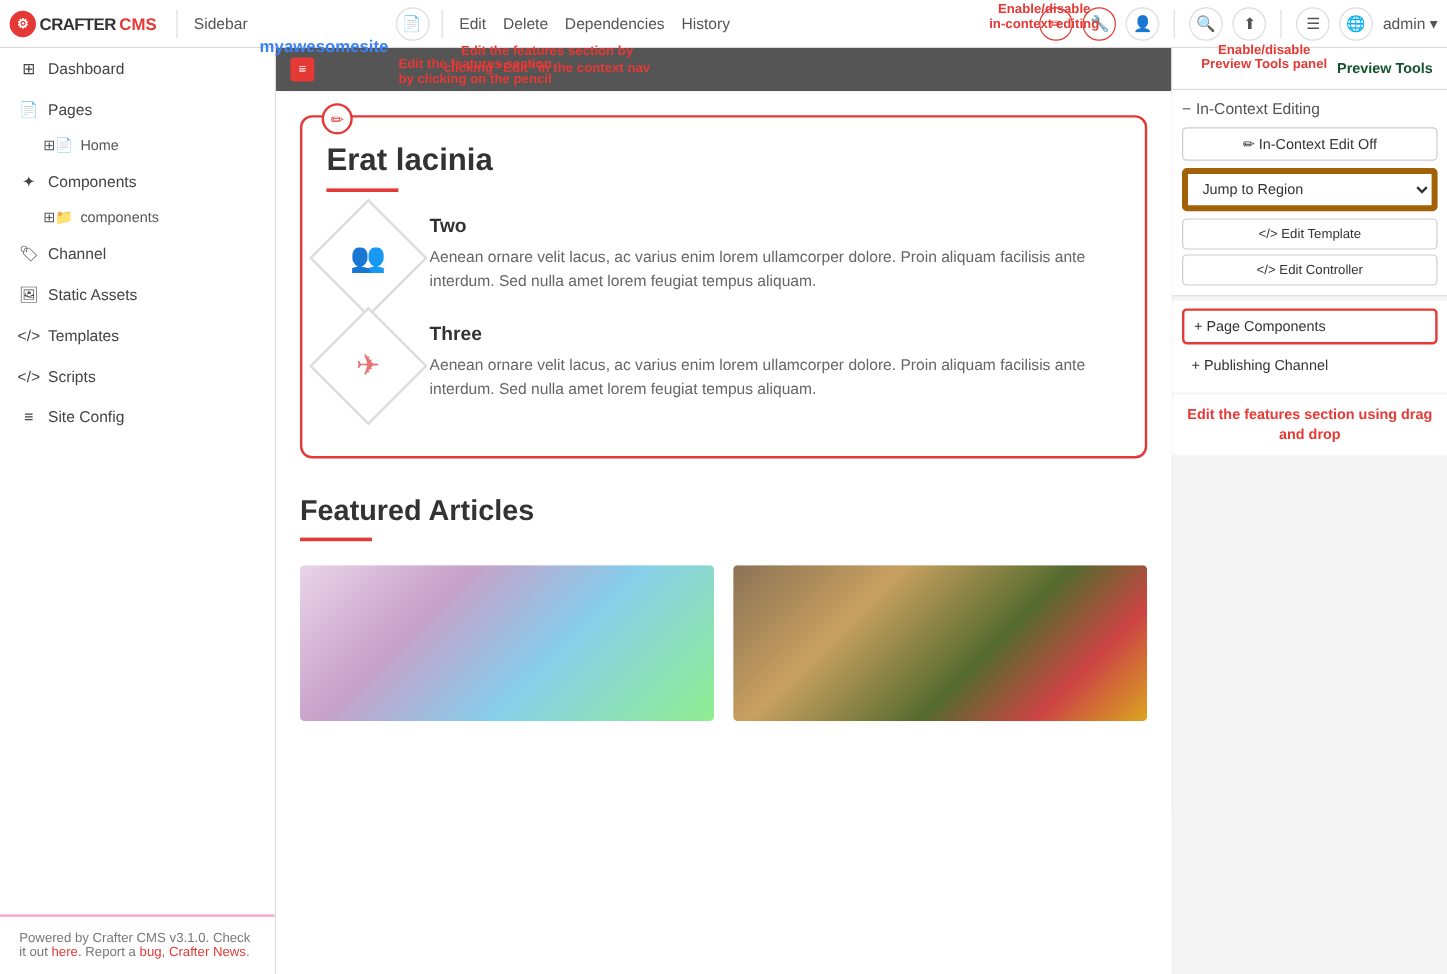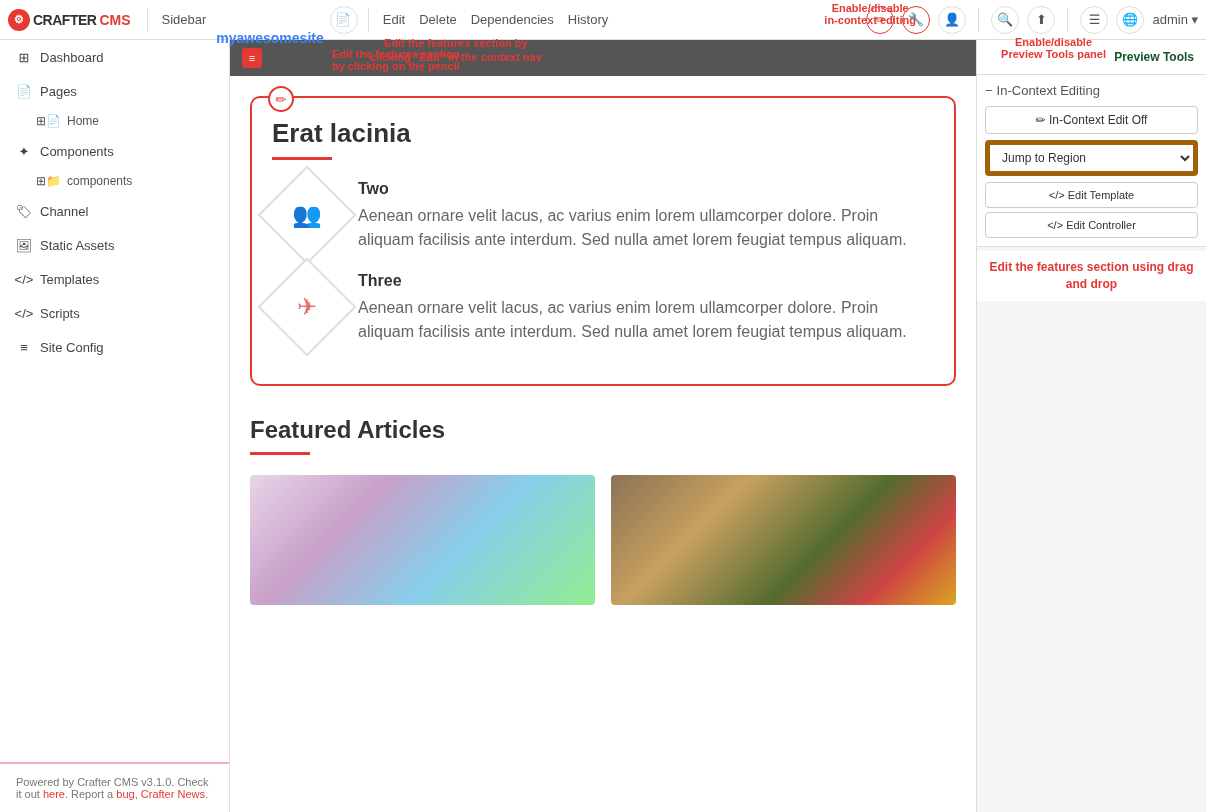--- a/index.html
+++ b/index.html
@@ -158,21 +158,21 @@
       display: flex; align-items: center; justify-content: center;
       background: #fff;
     }
     .feature-diamond-inner {
       transform: rotate(-45deg);
       color: #e57373;
       font-size: 24px;
     }
     .feature-content { flex: 1; }
     .feature-title { font-size: 16px; font-weight: bold; color: #333; margin-bottom: 6px; }
-    .feature-text { font-size: 16px; color: #666; line-height: 1.5; }
+    .feature-text { font-size: 13px; color: #666; line-height: 1.5; }
 
     
     .articles-section { padding: 0 0 20px 0; }
     .articles-title { font-size: 24px; font-weight: bold; color: #333; margin-bottom: 8px; }
     .articles-underline { width: 60px; height: 3px; background: #e53935; margin-bottom: 20px; }
     .articles-grid { display: grid; grid-template-columns: 1fr 1fr; gap: 16px; }
     .article-card { background: #fff; border-radius: 4px; overflow: hidden; }
     .article-img {
       width: 100%; height: 130px; object-fit: cover;
       display: flex; align-items: center; justify-content: center;
@@ -431,18 +431,22 @@
       <button class="panel-btn">✏ In-Context Edit Off</button>
       <select class="panel-select">
         <option>Jump to Region</option>
       </select>
       <div class="panel-btn-row">
         <button class="panel-btn-half">&lt;/&gt; Edit Template</button>
         <button class="panel-btn-half">&lt;/&gt; Edit Controller</button>
       </div>
     </div>
 
+    <div style="padding: 6px 8px; background:#fff; margin-bottom:2px;">
+      <div class="panel-item">+ Page Components</div>
+      <div class="panel-item-plain">+ Publishing Channel</div>
+    </div>
 
     <div class="annotation-box">Edit the features section
 using drag and drop</div>
   </div>
 
 </div>
 
 </body></html>

